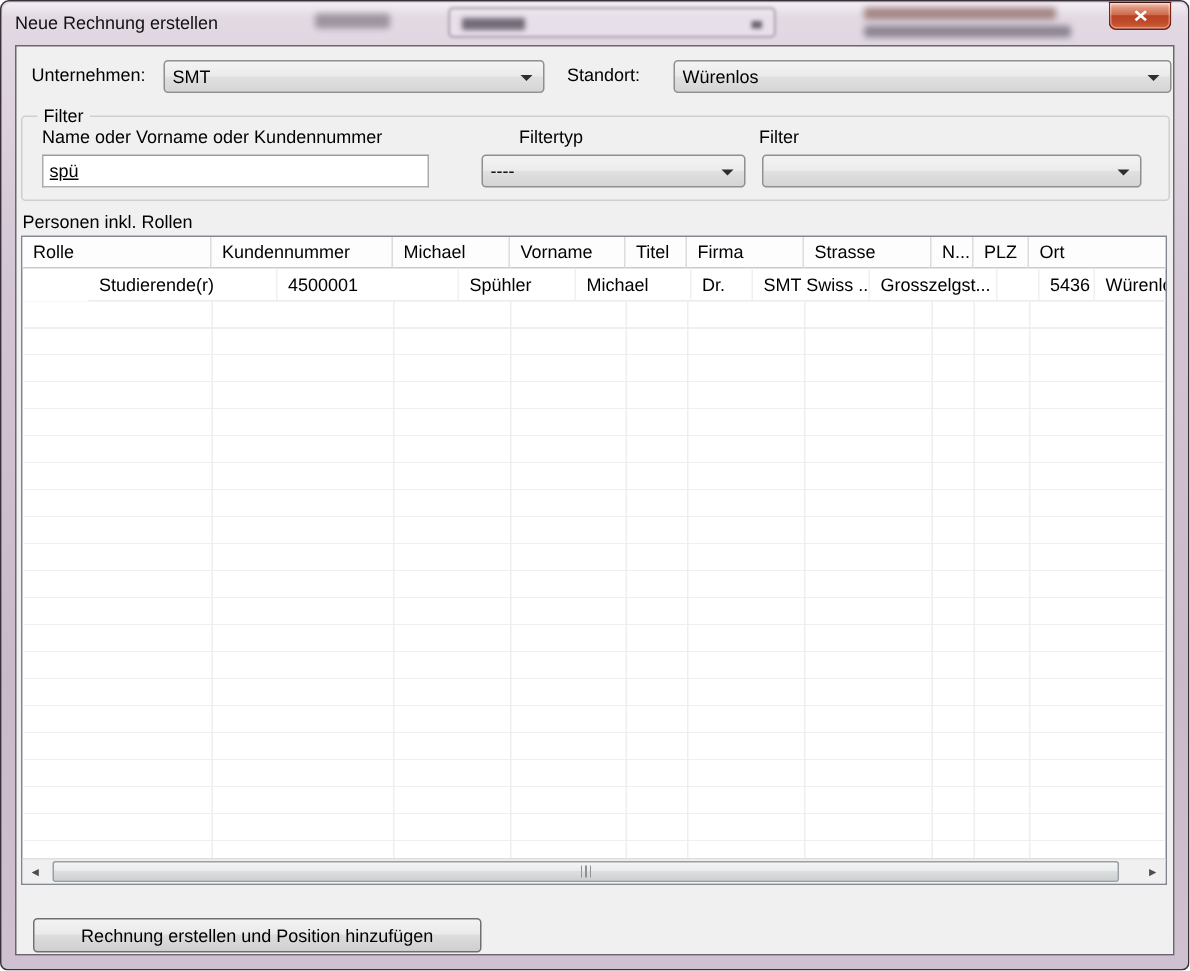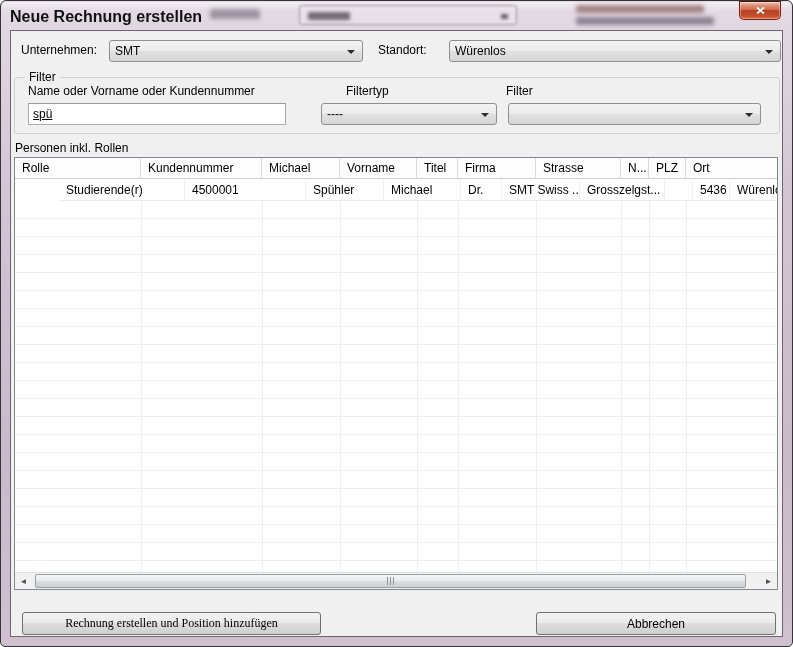--- a/index.html
+++ b/index.html
@@ -8,21 +8,21 @@
 
   .window { position:relative; width:793px; height:647px;
     border:1px solid #38313a; border-radius:6px 6px 5px 5px;
     background:linear-gradient(180deg,#e3dae4 0%,#d3c5d4 30%,#c9bac9 70%,#cfc1cf 100%);
     overflow:hidden; }
 
   
   .titlebar { position:absolute; left:0; top:0; width:100%; height:29px; }
   .titlebar-inner-glow { position:absolute; left:1px; top:1px; right:1px; height:10px;
     background:linear-gradient(180deg,rgba(255,255,255,.55),rgba(255,255,255,0)); border-radius:5px 5px 0 0; }
-  .title-text { position:absolute; left:9px; top:7px; color:#111; font-size:16px; white-space:nowrap;font-weight:bold; }
+  .title-text { position:absolute; left:9px; top:7px; color:#111; font-size:12px; white-space:nowrap; }
 
   
   .ghost { position:absolute; filter:blur(2px); }
   .ghost-label { left:209px; top:8px; width:50px; height:10px; background:#665d6b; opacity:.55; border-radius:2px; }
   .ghost-combo { left:298px; top:4px; width:218px; height:20px; border:1px solid #9a8b9c;
     background:rgba(236,229,238,.55); border-radius:3px; filter:blur(1px); }
   .ghost-combo-text { position:absolute; left:8px; top:6px; width:42px; height:8px; background:#564e5c; opacity:.8; filter:blur(1.5px); }
   .ghost-combo-arrow { position:absolute; right:8px; top:8px; width:7px; height:5px; background:#4c4451; opacity:.8; filter:blur(1px); }
   .ghost-line1 { left:575px; top:4px; width:128px; height:8px; background:#774a44; opacity:.6; border-radius:2px; }
   .ghost-line2 { left:575px; top:16px; width:138px; height:8px; background:#564e5e; opacity:.6; border-radius:2px; }
@@ -92,21 +92,21 @@
     border:1px solid #98a0a5; border-radius:2px;
     background:linear-gradient(180deg,#f4f5f6 0%,#eaebec 45%,#dcdedf 50%,#cdd0d2 100%);
     display:flex; align-items:center; justify-content:center; cursor:default; }
   .hthumb-grip { width:8px; height:8px;
     background:repeating-linear-gradient(90deg,#8f9398 0 1px,transparent 1px 3px); }
 
   
   .btn { position:absolute; top:581px; height:23px; border:1px solid #707070; border-radius:3px;
     background:linear-gradient(180deg,#f2f2f2 0%,#ebebeb 45%,#dddddd 50%,#cfcfcf 100%);
     display:flex; align-items:center; justify-content:center; font-size:12px; cursor:default; }
-  .btn-create { left:11px; width:299px;font-family:Liberation Serif, serif; }
+  .btn-create { left:11px; width:299px; }
   .btn-cancel { left:525px; width:240px; }
 </style>
 </head>
 <body>
 
 <div class="window">
 
   <div class="titlebar">
     <div class="titlebar-inner-glow"></div>
     <div class="ghost ghost-label"></div>
@@ -188,15 +188,14 @@
       <div class="hscroll">
         <div class="scroll-arrow left">◄</div>
         <div class="hthumb">
           <div class="hthumb-grip"></div>
         </div>
         <div class="scroll-arrow right">►</div>
       </div>
     </div>
 
     <div class="btn btn-create">Rechnung erstellen und Position hinzufügen</div>
-    <div class="btn btn-cancel">Abbrechen</div>
   </div>
 </div>
 
 </body></html>

